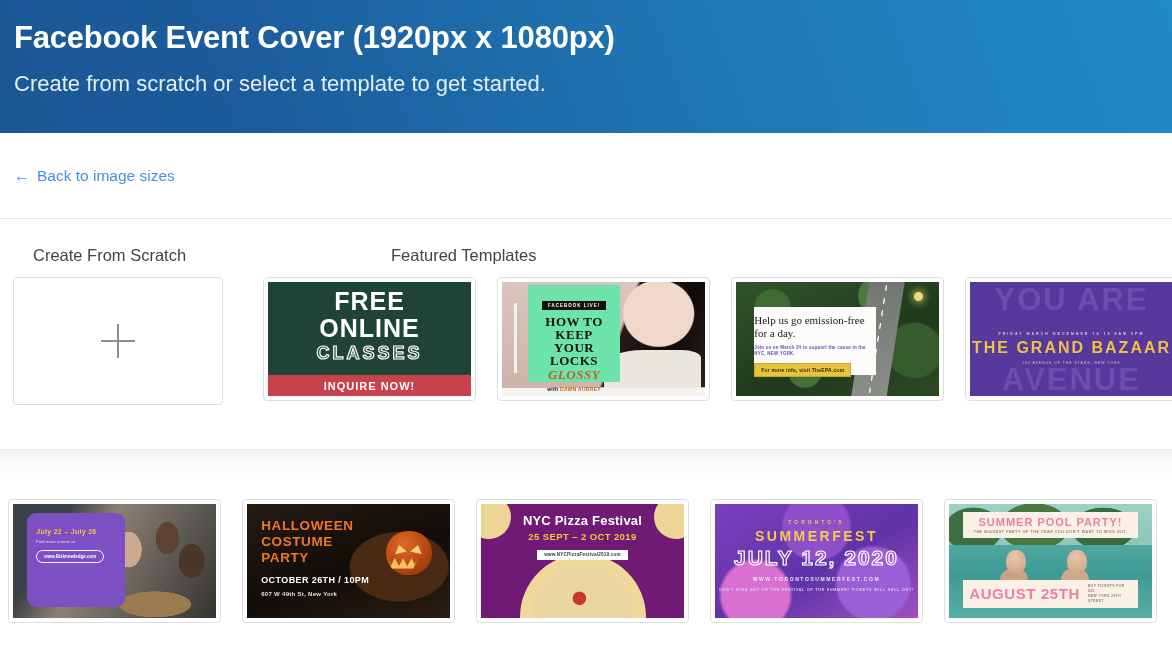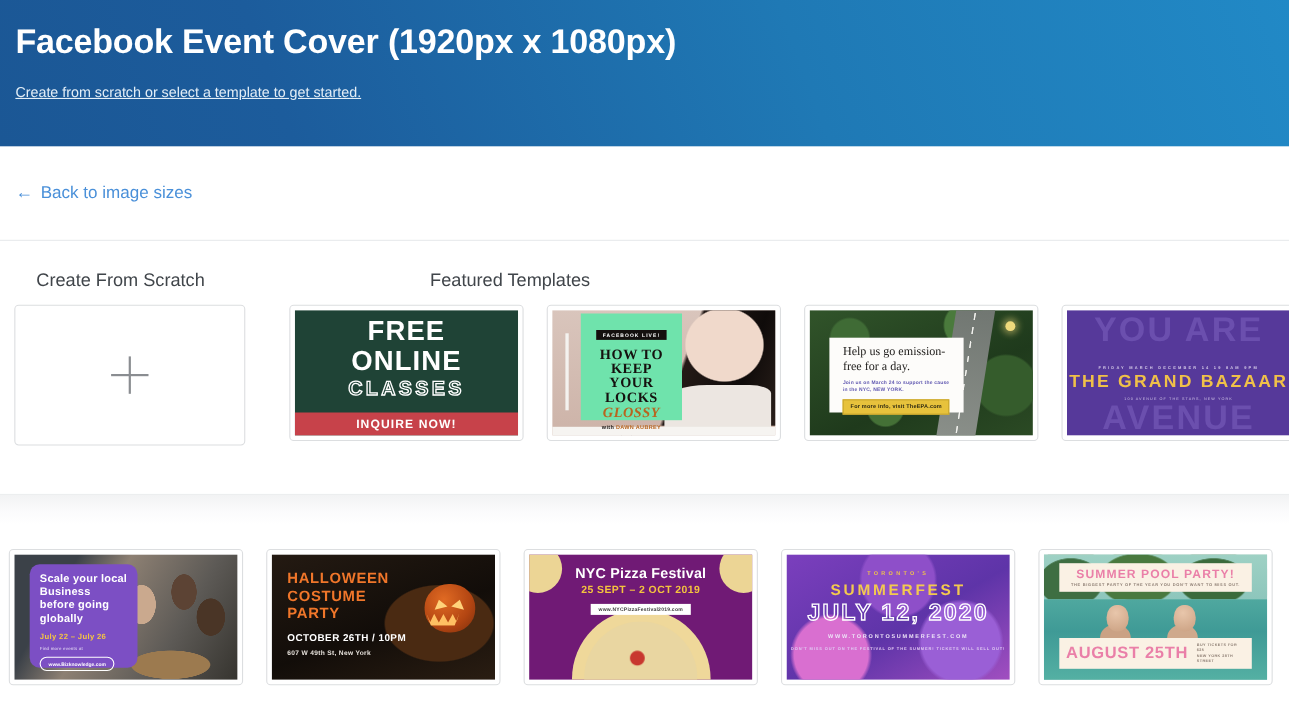--- a/index.html
+++ b/index.html
@@ -24,26 +24,25 @@
     color: #ffffff;
     font-size: 31px;
     font-weight: 700;
     letter-spacing: -0.2px;
     line-height: 40px;
     margin: 0;
     white-space: nowrap;
   }
   .page-subtitle {
     color: #e3eef7;
-    font-size: 13px;
+    font-size: 22px;
     font-weight: 400;
     line-height: 24px;
     margin-top: 14px;
     white-space: nowrap;
-    text-decoration: underline;
   }
 
   
   .back-bar {
     height: 86px;
     background: #ffffff;
     display: flex;
     align-items: center;
     padding-left: 14px;
     border-bottom: 1px solid #e6e8ea;
@@ -207,21 +206,21 @@
   .t-epa .road::before, .t-epa .road::after {
     content:""; position:absolute; left:48%; width:1.4px; top:0; bottom:0;
     background: repeating-linear-gradient(#f3f3ef 0 6px, rgba(0,0,0,0) 6px 13px);
   }
   .t-epa .sun {
     position:absolute; right:8%; top:9%; width:9px; height:9px;
     border-radius:50%; background:#efd97c; box-shadow:0 0 6px 3px rgba(239,217,124,.45);
   }
   .t-epa .cardw {
     position:absolute; left:9%; top:22%; width:60%; height:60%;
-    background:#fdfcfa; padding:7px 12px;
+    background:#fdfcfa; padding:7px 0;
   }
   .t-epa .h {
     font-family:"Liberation Serif", serif; font-size:11px; color:#22201e;
     line-height:13px;
   }
   .t-epa .sub { font-size:4.5px; color:#5f57b0; margin-top:5px; line-height:6px;
     font-weight:700; letter-spacing:0.2px; }
   .t-epa .btn {
     margin-top:6px; display:inline-block; background:#e7c23c; color:#2e2a12;
     font-size:5px; font-weight:700; padding:3px 6px; border:1px solid #c9a62c;
@@ -485,21 +484,20 @@
 <div class="band"></div>
 
 <div class="section-two">
   <div class="row">
 
     <div class="card">
       <div class="thumb">
         <div class="t-scale">
           <div class="ppl"></div>
           <div class="panel">
-            <div class="h">Scale your local Business before going globally</div>
             <div class="d">July 22 – July 26</div>
             <div class="f">Find more events at</div>
             <div class="pill">www.Bizknowledge.com</div>
           </div>
         </div>
       </div>
     </div>
 
     <div class="card">
       <div class="thumb">

